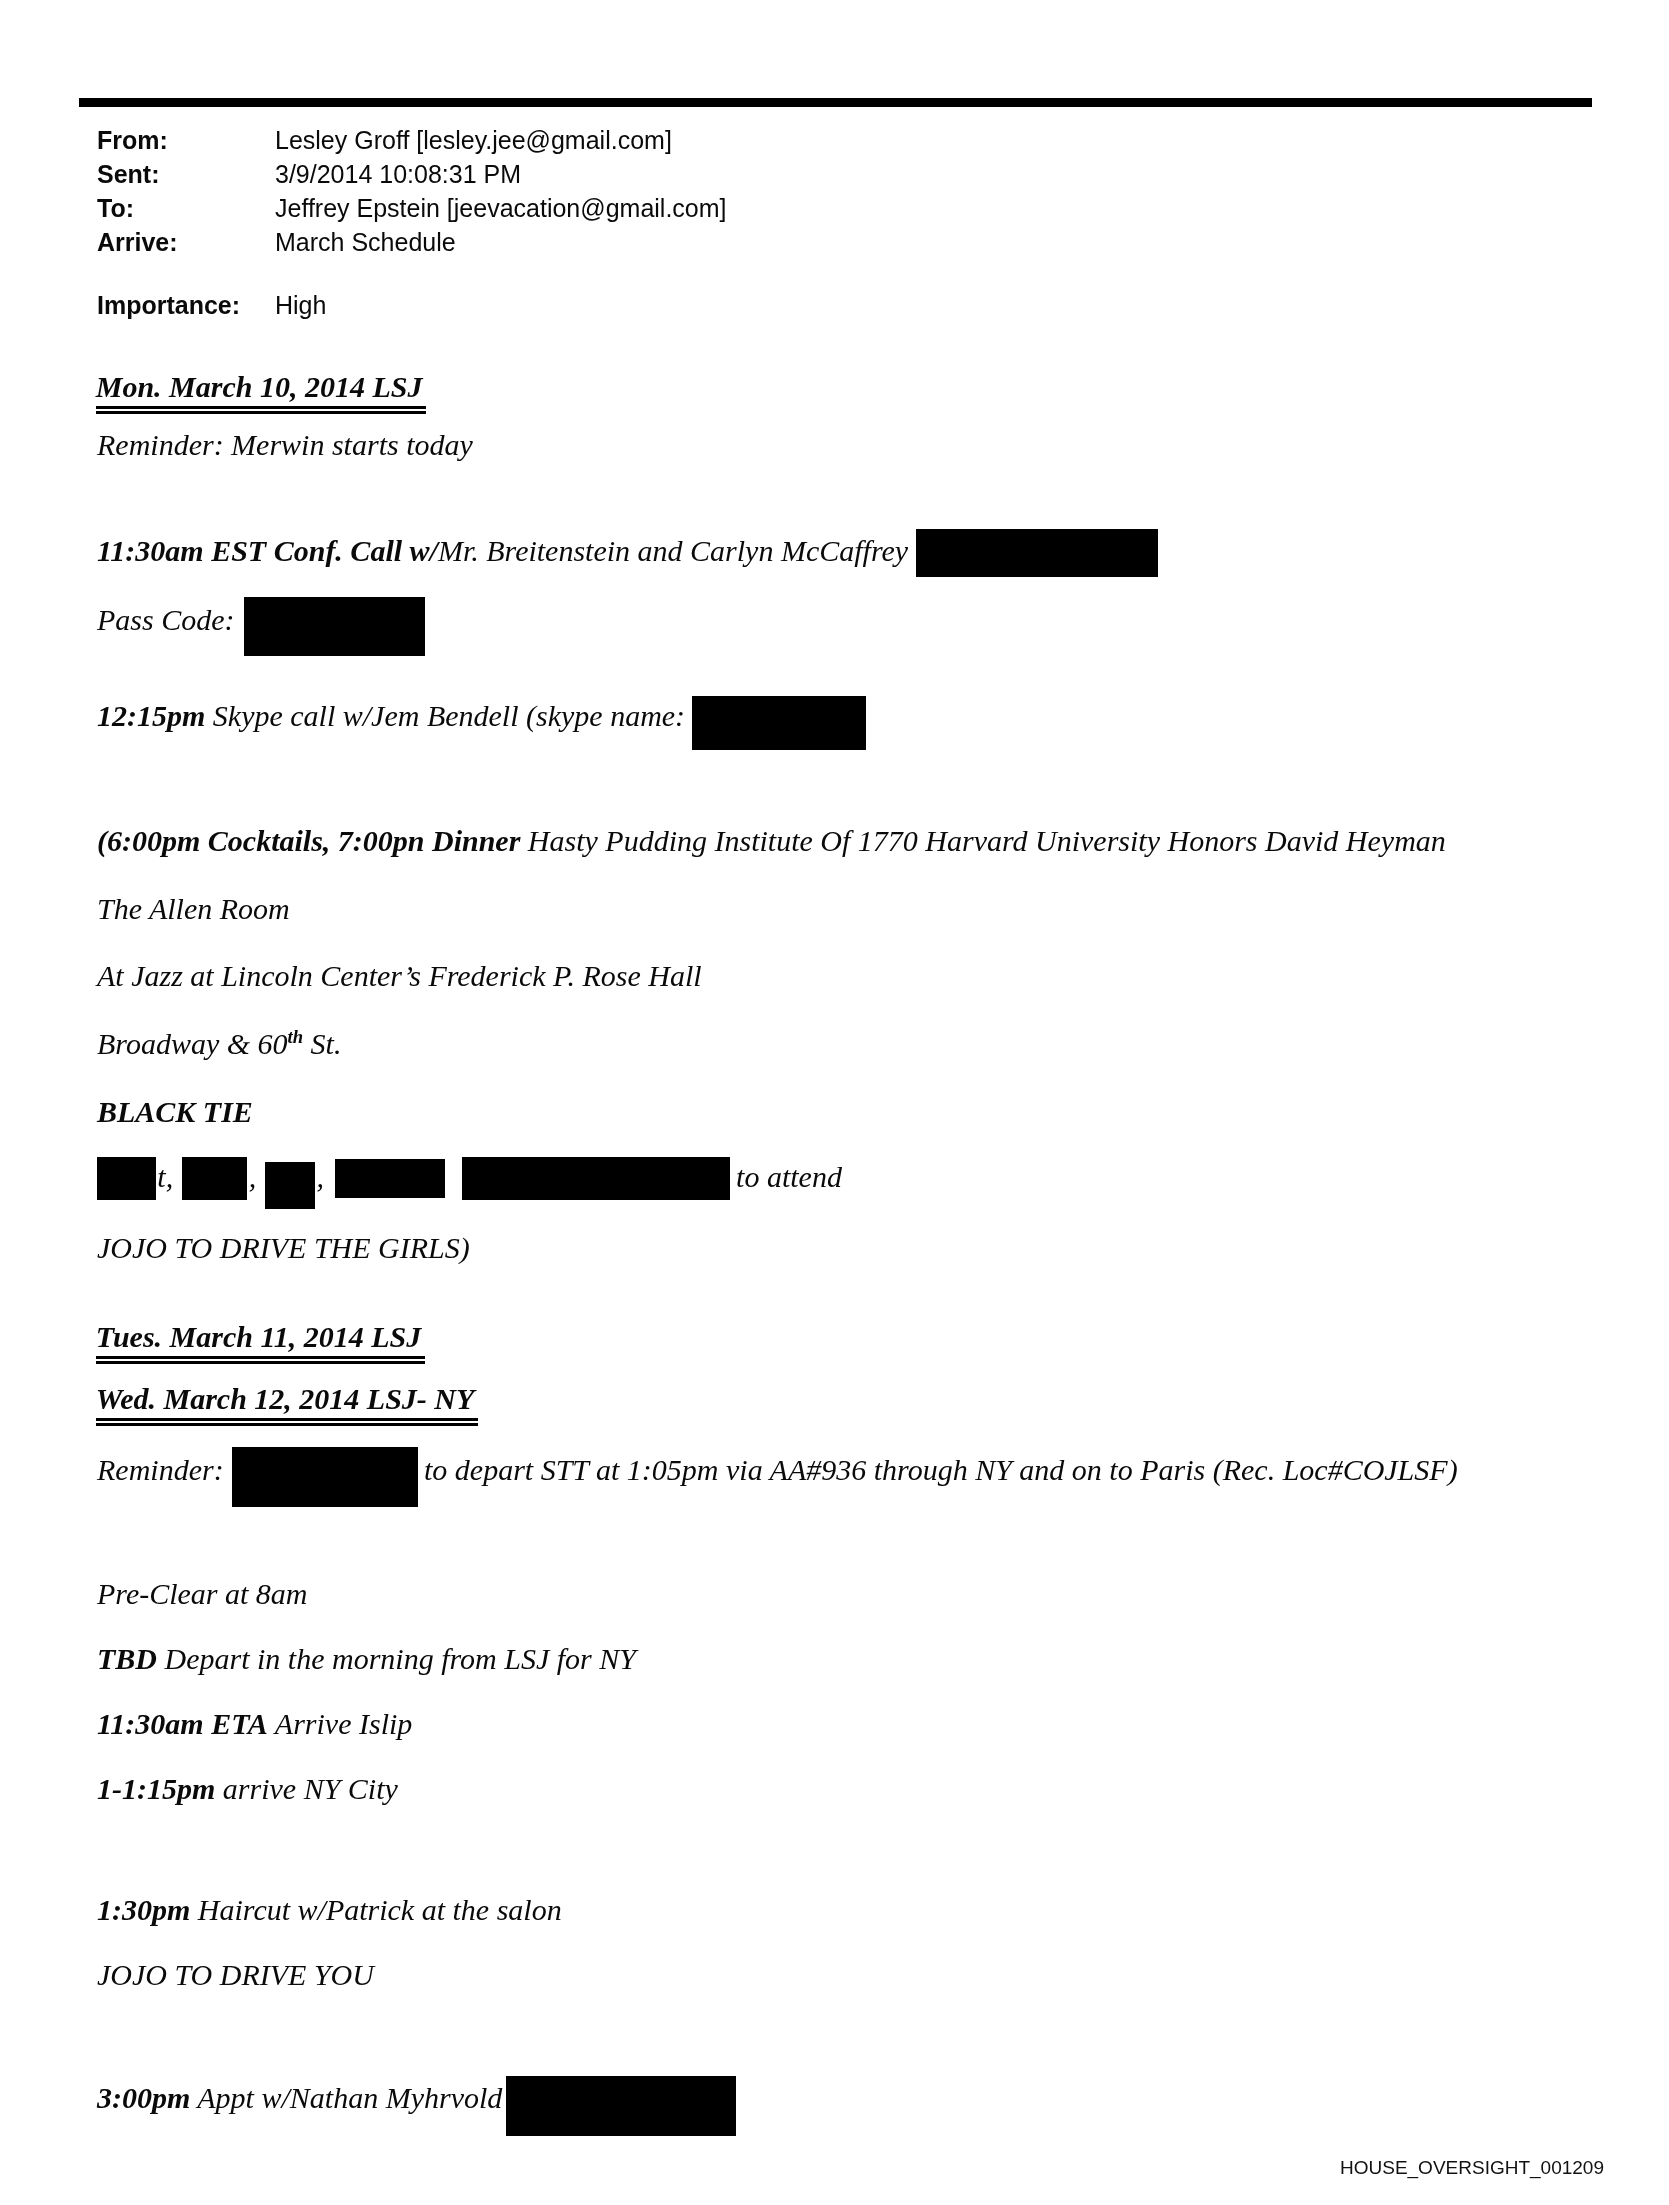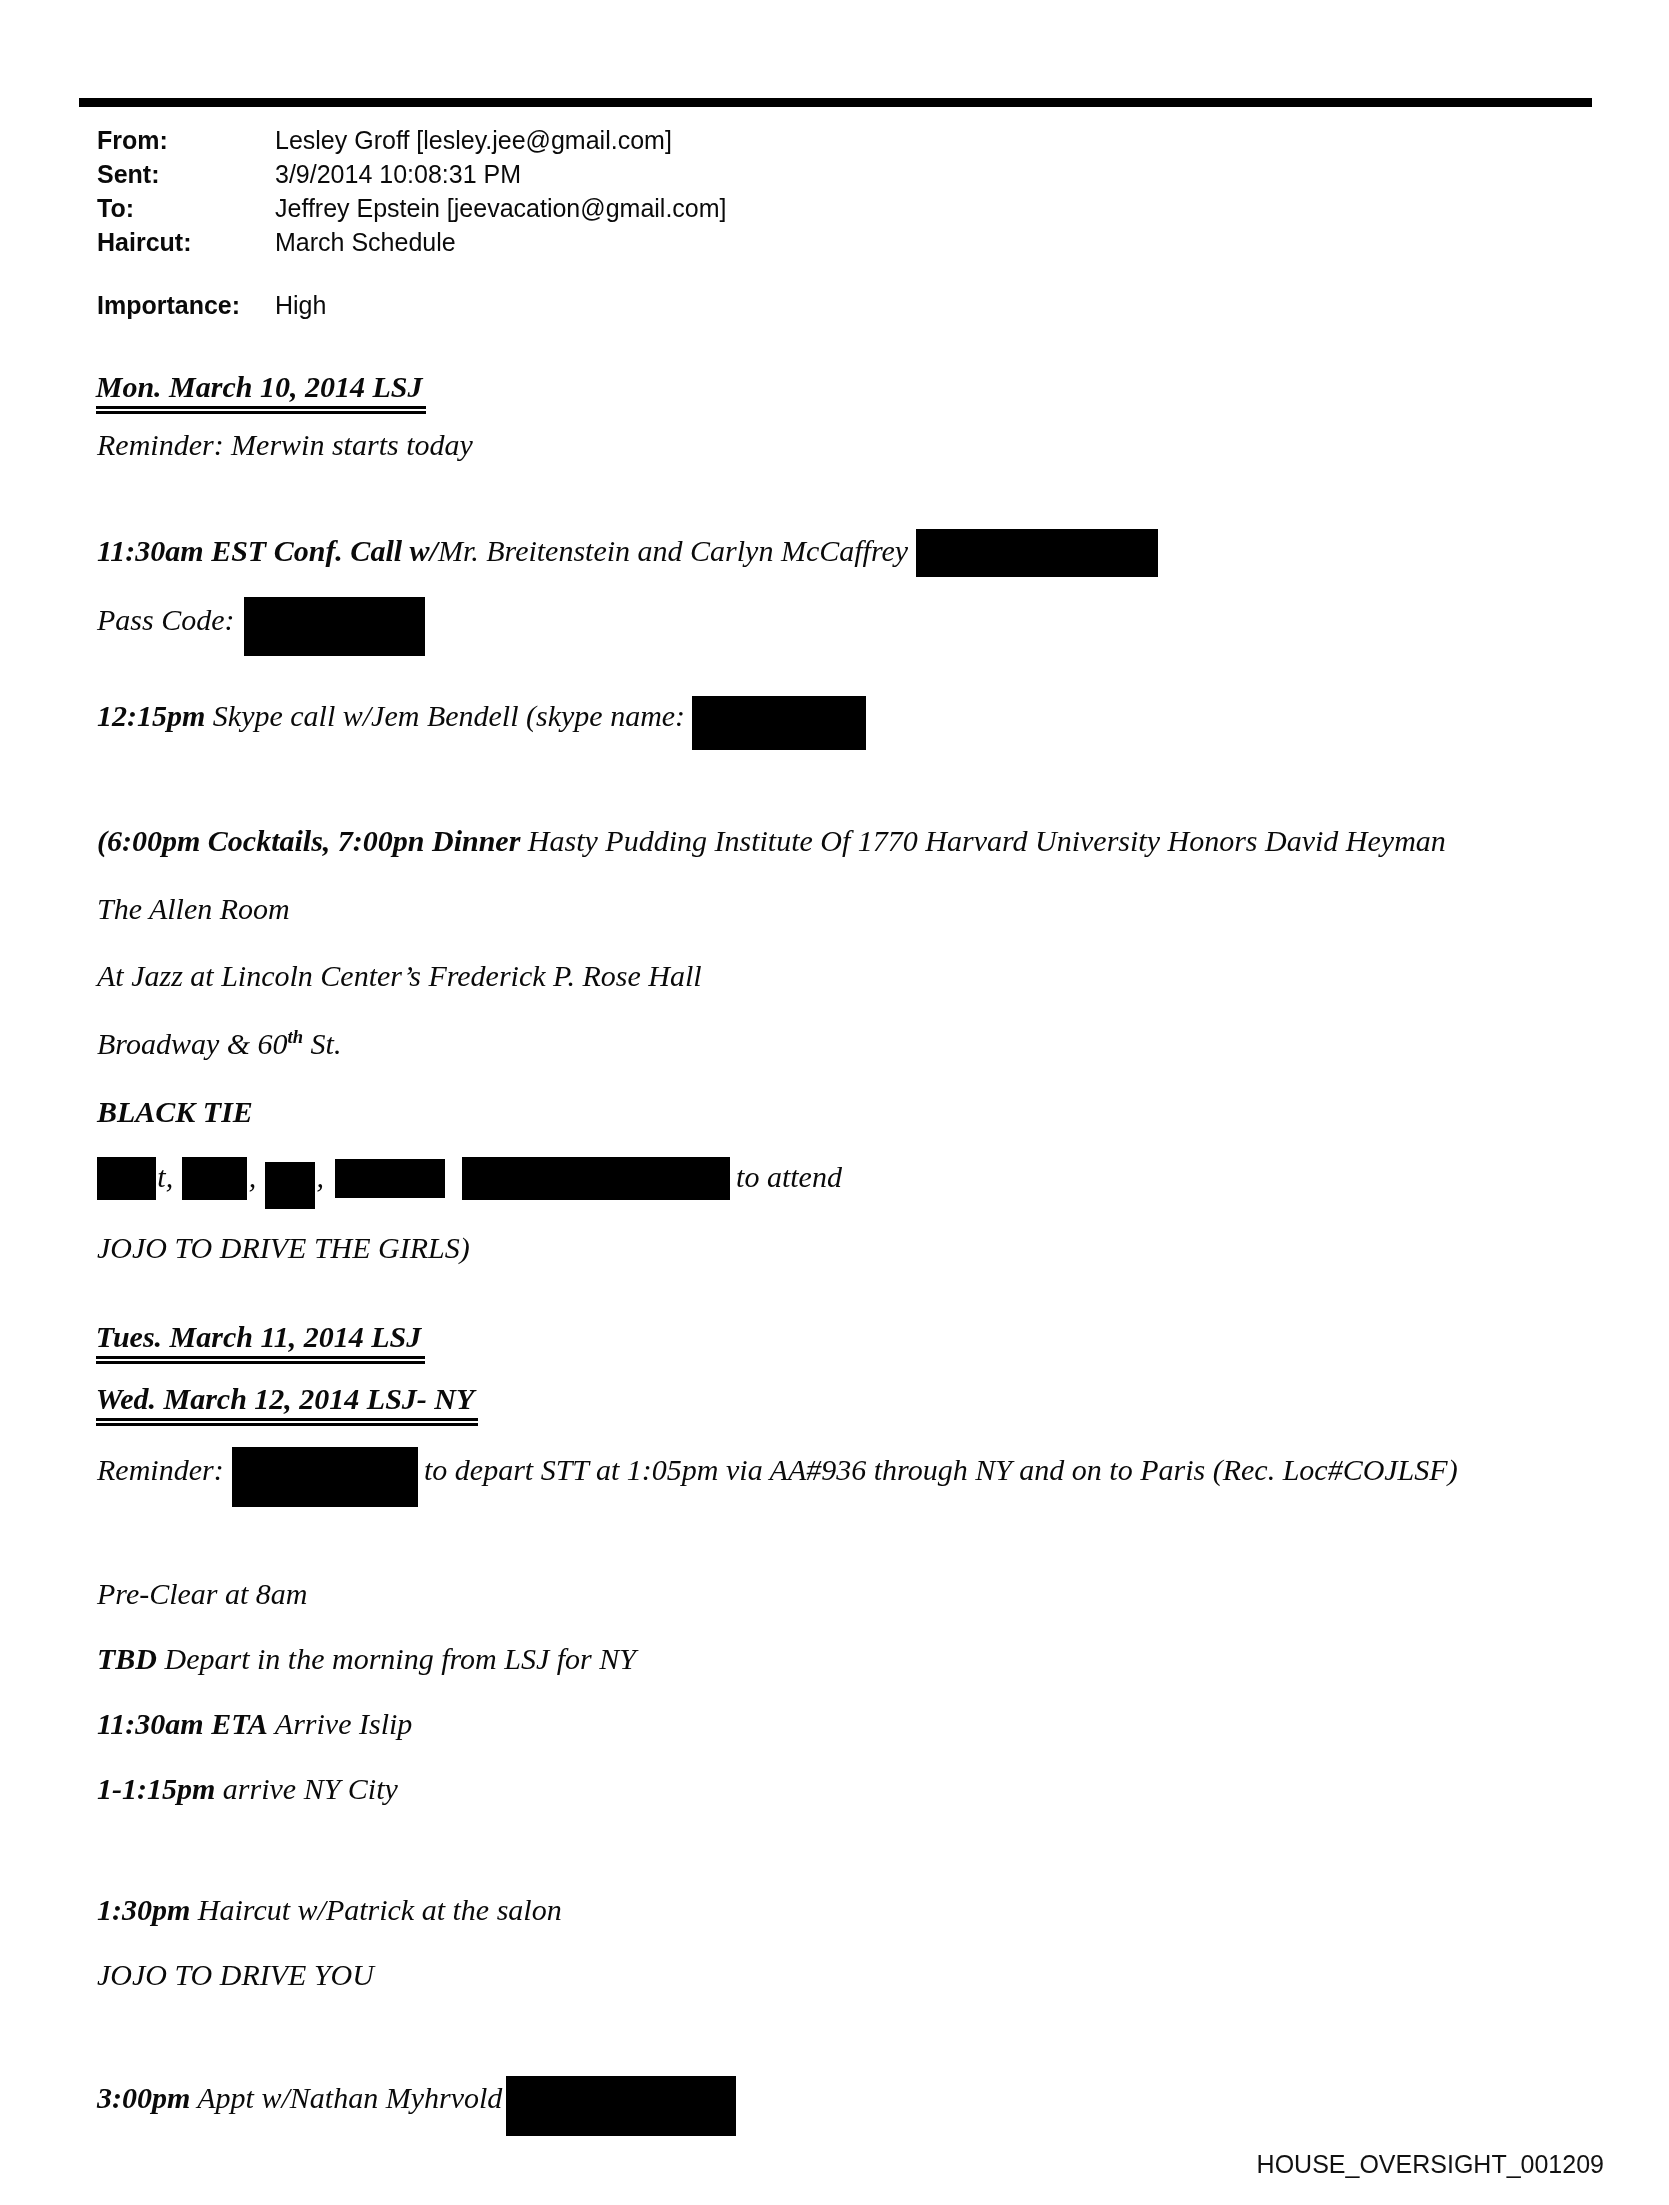--- a/index.html
+++ b/index.html
@@ -57,35 +57,35 @@
   .r-a4{width:110px;height:39px;margin-left:10.5px;}
   .r-a5{width:268px;height:43px;margin-left:17px;margin-right:6.5px;}
   .r-stt{width:186px;height:60px;margin-left:7.9px;margin-right:6.5px;margin-bottom:-7.9px;}
   .r-myhrvold{width:230px;height:60px;margin-left:3.9px;margin-bottom:-10.5px;}
   .sep{margin-left:1.3px;}
 
   
   .bates{
     position:absolute;right:65px;bottom:26px;
     font-family:"Liberation Sans", sans-serif;
-    font-size:25px;font-style:normal;color:#111;
+    font-size:19px;font-style:normal;color:#111;
   }
 </style>
 </head>
 <body>
 
 <div class="page">
 
   <div class="rule"></div>
 
   <div class="email-header">
     <div class="hdr-row"><span class="hdr-label">From:</span><span class="hdr-value">Lesley Groff [lesley.jee@gmail.com]</span></div>
     <div class="hdr-row"><span class="hdr-label">Sent:</span><span class="hdr-value">3/9/2014 10:08:31 PM</span></div>
     <div class="hdr-row"><span class="hdr-label">To:</span><span class="hdr-value">Jeffrey Epstein [jeevacation@gmail.com]</span></div>
-    <div class="hdr-row"><span class="hdr-label">Haircut:</span><span class="hdr-value">March Schedule</span></div>
+    <div class="hdr-row"><span class="hdr-label">Arrive:</span><span class="hdr-value">March Schedule</span></div>
     <div class="hdr-row importance"><span class="hdr-label">Importance:</span><span class="hdr-value">High</span></div>
   </div>
 
   <div class="body-copy">
 
     <div class="day-header"><span class="uline">Mon. March 10, 2014 LSJ</span></div>
 
 
     <div class="para p-merwin">Reminder: Merwin starts today</div>
 

